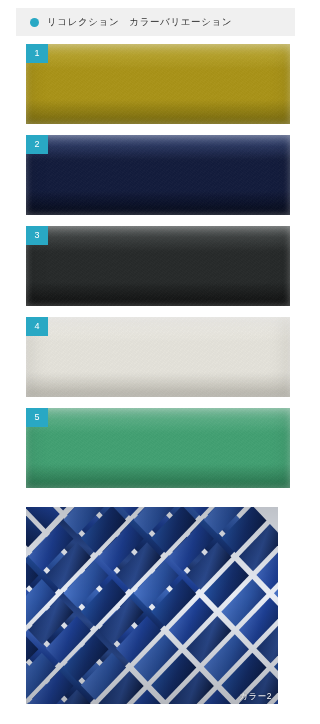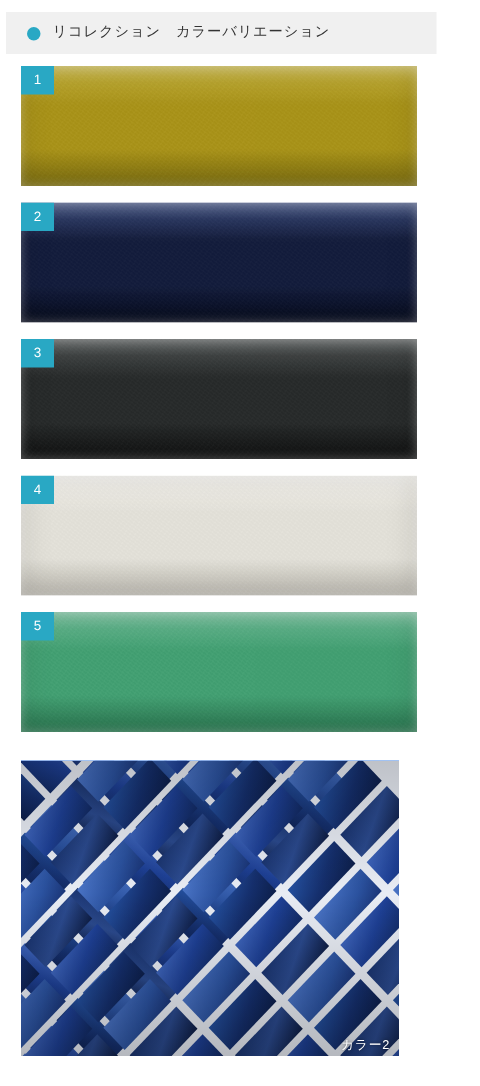--- a/index.html
+++ b/index.html
@@ -10,20 +10,21 @@
     background: #ffffff;
     font-family: "Liberation Sans", "DejaVu Sans", sans-serif;
     overflow: hidden;
   }
 
   .page {
     position: relative;
     width: 295px;
     height: 724px;
     background: #ffffff;
+    margin-left: 12px;
   }
 
   
   .header-band {
     position: absolute;
     left: 4px;
     top: 8px;
     width: 287px;
     height: 28px;
     background: #f0f0f0;

